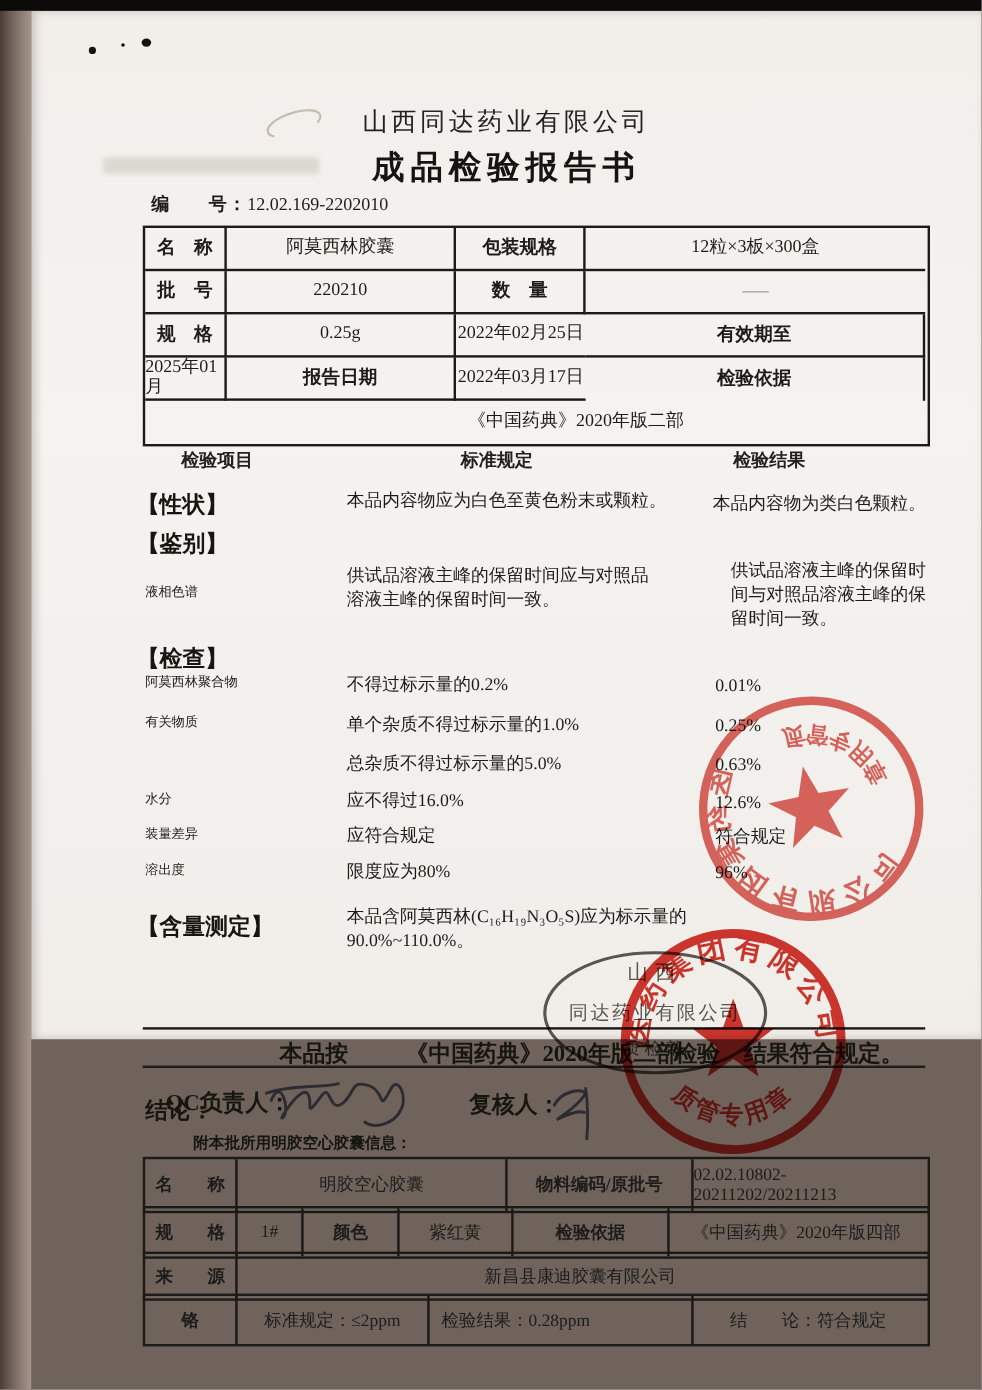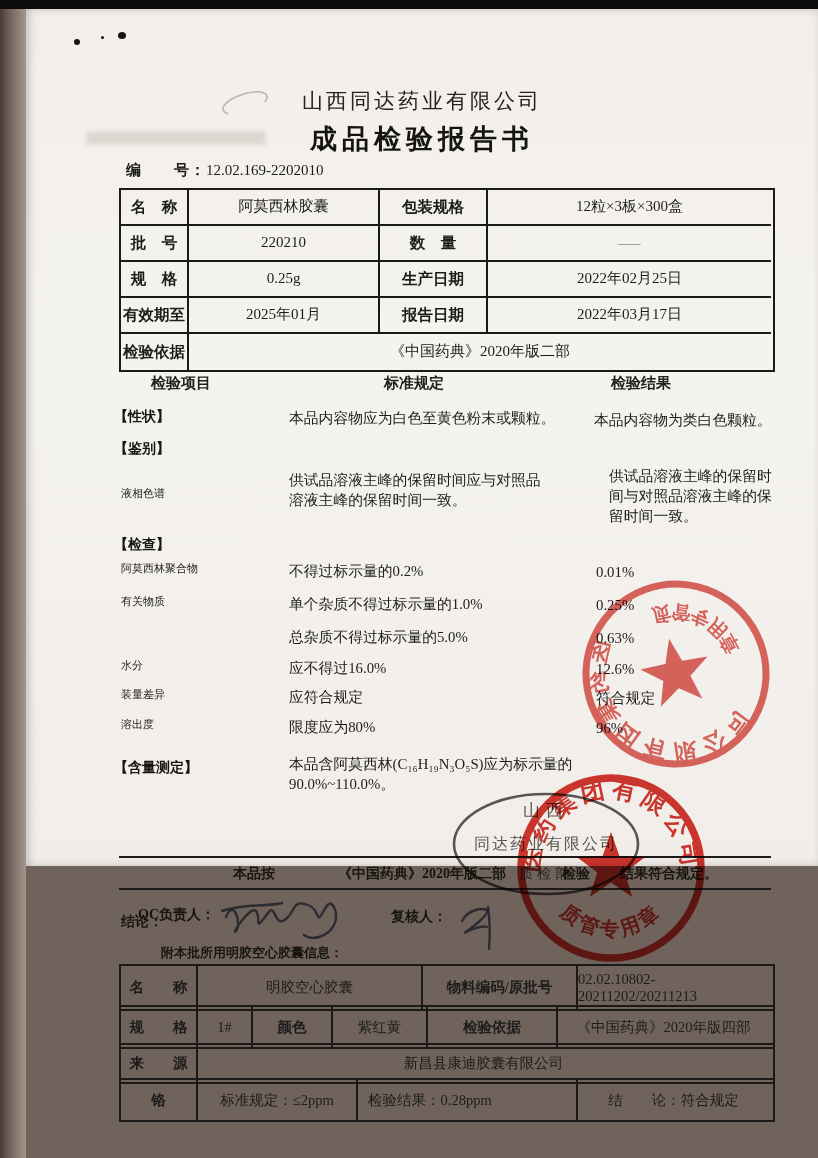--- a/index.html
+++ b/index.html
@@ -34,21 +34,21 @@
   .tbl .lab{font-weight:700;font-size:15.5px;}
   .br{border-right:2px solid #1c1a18;}
   .bb{border-bottom:2px solid #1c1a18;}
 
   .main-tbl{left:93px;top:179px;width:652px;grid-template-columns:68px 191px 108px 283px;grid-auto-rows:36px;}
   .cap-row{left:93px;width:652px;display:grid;border:2px solid #1c1a18;}
   .cap-row>div{display:flex;align-items:center;justify-content:center;font-size:14.5px;}
   .cap-row .lab{font-weight:700;}
 
   .colhead{font-size:15px;font-weight:700;color:#23211e;}
-  .sec{font-size:14px;font-weight:700;color:#17150f;}
+  .sec{font-size:19px;font-weight:700;color:#17150f;}
   .item{font-size:11px;}
   .std{font-size:14.8px;line-height:1.35;}
   .res{font-size:14.8px;line-height:1.35;}
   .rule{background:#1c1a18;height:2px;}
 
   .stamp{mix-blend-mode:multiply;}
   .stamp-offset{opacity:.7;filter:blur(.5px);}
   .sig{stroke:#26262e;stroke-width:2.4;fill:none;stroke-linecap:round;opacity:.92;}
   .small-mono{font-size:12.5px;letter-spacing:0;}
 </style>
@@ -78,21 +78,20 @@
     <div class="lab br bb">包装规格</div>
     <div class="bb">12粒×3板×300盒</div>
 
     <div class="lab br bb">批　号</div>
     <div class="br bb">220210</div>
     <div class="lab br bb">数　量</div>
     <div class="bb" style="font-size:11px;color:#555;">——</div>
 
     <div class="lab br bb">规　格</div>
     <div class="br bb">0.25g</div>
-    <div class="lab br bb">生产日期</div>
     <div class="bb">2022年02月25日</div>
 
     <div class="lab br bb">有效期至</div>
     <div class="br bb">2025年01月</div>
     <div class="lab br bb">报告日期</div>
     <div class="bb">2022年03月17日</div>
 
     <div class="lab br">检验依据</div>
     <div style="grid-column:2 / span 3;">《中国药典》2020年版二部</div>
   </div>

